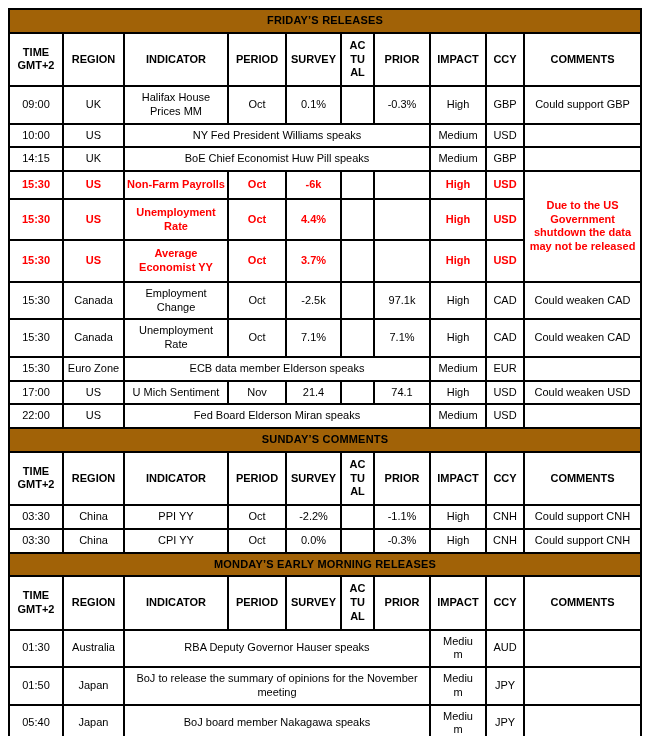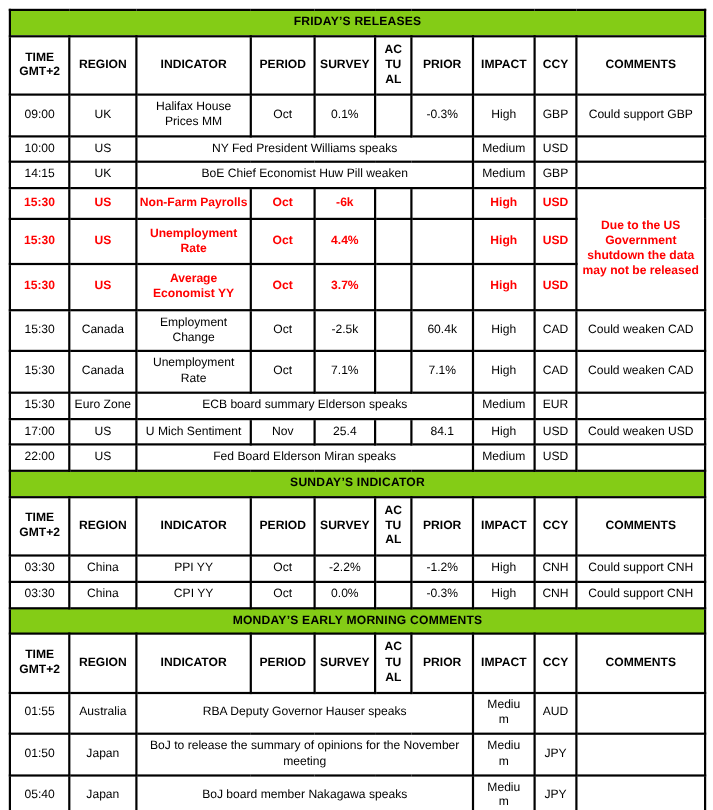--- a/index.html
+++ b/index.html
@@ -24,21 +24,21 @@
     text-align: center;
     vertical-align: middle;
     font-size: 11px;
     line-height: 1.25;
     padding: 4px 2px;
     color: #000;
     overflow: hidden;
     word-wrap: break-word;
   }
   td.bar {
-    background: #84cc16;
+    background: #a16207;
     color: #ffffff;
     font-weight: bold;
     font-size: 13.5px;
     letter-spacing: 0.2px;
     padding: 4px 2px;
   }
   tr.hdr-row td {
     font-weight: bold;
     font-size: 11px;
     padding: 5px 1px;
@@ -108,21 +108,21 @@
           <td>10:00</td>
           <td>US</td>
           <td colspan="5">NY Fed President Williams speaks</td>
           <td>Medium</td>
           <td>USD</td>
           <td></td>
         </tr>
         <tr>
           <td>14:15</td>
           <td>UK</td>
-          <td colspan="5">BoE Chief Economist Huw Pill weaken</td>
+          <td colspan="5">BoE Chief Economist Huw Pill speaks</td>
           <td>Medium</td>
           <td>GBP</td>
           <td></td>
         </tr>
         <tr class="red">
           <td>15:30</td>
           <td>US</td>
           <td>Non-Farm Payrolls</td>
           <td>Oct</td>
           <td>-6k</td>
@@ -154,121 +154,121 @@
           <td>High</td>
           <td>USD</td>
         </tr>
         <tr>
           <td>15:30</td>
           <td>Canada</td>
           <td>Employment Change</td>
           <td>Oct</td>
           <td>-2.5k</td>
           <td></td>
-          <td>60.4k</td>
+          <td>97.1k</td>
           <td>High</td>
           <td>CAD</td>
           <td>Could weaken CAD</td>
         </tr>
         <tr>
           <td>15:30</td>
           <td>Canada</td>
           <td>Unemployment Rate</td>
           <td>Oct</td>
           <td>7.1%</td>
           <td></td>
           <td>7.1%</td>
           <td>High</td>
           <td>CAD</td>
           <td>Could weaken CAD</td>
         </tr>
         <tr>
           <td>15:30</td>
           <td>Euro Zone</td>
-          <td colspan="5">ECB board summary Elderson speaks</td>
+          <td colspan="5">ECB data member Elderson speaks</td>
           <td>Medium</td>
           <td>EUR</td>
           <td></td>
         </tr>
         <tr>
           <td>17:00</td>
           <td>US</td>
           <td>U Mich Sentiment</td>
           <td>Nov</td>
-          <td>25.4</td>
-          <td></td>
-          <td>84.1</td>
+          <td>21.4</td>
+          <td></td>
+          <td>74.1</td>
           <td>High</td>
           <td>USD</td>
           <td>Could weaken USD</td>
         </tr>
         <tr>
           <td>22:00</td>
           <td>US</td>
           <td colspan="5">Fed Board Elderson Miran speaks</td>
           <td>Medium</td>
           <td>USD</td>
           <td></td>
         </tr>
         <tr>
-          <td colspan="10" class="bar">SUNDAY’S INDICATOR</td>
+          <td colspan="10" class="bar">SUNDAY’S COMMENTS</td>
         </tr>
         <tr class="hdr-row">
           <td>TIME GMT+2</td>
           <td>REGION</td>
           <td>INDICATOR</td>
           <td>PERIOD</td>
           <td>SURVEY</td>
           <td><span class="brk">ACTUAL</span></td>
           <td>PRIOR</td>
           <td>IMPACT</td>
           <td>CCY</td>
           <td>COMMENTS</td>
         </tr>
         <tr>
           <td>03:30</td>
           <td>China</td>
           <td>PPI YY</td>
           <td>Oct</td>
           <td>-2.2%</td>
           <td></td>
-          <td>-1.2%</td>
+          <td>-1.1%</td>
           <td>High</td>
           <td>CNH</td>
           <td>Could support CNH</td>
         </tr>
         <tr>
           <td>03:30</td>
           <td>China</td>
           <td>CPI YY</td>
           <td>Oct</td>
           <td>0.0%</td>
           <td></td>
           <td>-0.3%</td>
           <td>High</td>
           <td>CNH</td>
           <td>Could support CNH</td>
         </tr>
         <tr>
-          <td colspan="10" class="bar">MONDAY’S EARLY MORNING COMMENTS</td>
+          <td colspan="10" class="bar">MONDAY’S EARLY MORNING RELEASES</td>
         </tr>
         <tr class="hdr-row">
           <td>TIME GMT+2</td>
           <td>REGION</td>
           <td>INDICATOR</td>
           <td>PERIOD</td>
           <td>SURVEY</td>
           <td><span class="brk">ACTUAL</span></td>
           <td>PRIOR</td>
           <td>IMPACT</td>
           <td>CCY</td>
           <td>COMMENTS</td>
         </tr>
         <tr>
-          <td>01:55</td>
+          <td>01:30</td>
           <td>Australia</td>
           <td colspan="5">RBA Deputy Governor Hauser speaks</td>
           <td><span class="brk2">Medium</span></td>
           <td>AUD</td>
           <td></td>
         </tr>
         <tr>
           <td>01:50</td>
           <td>Japan</td>
           <td colspan="5">BoJ to release the summary of opinions for the November meeting</td>

